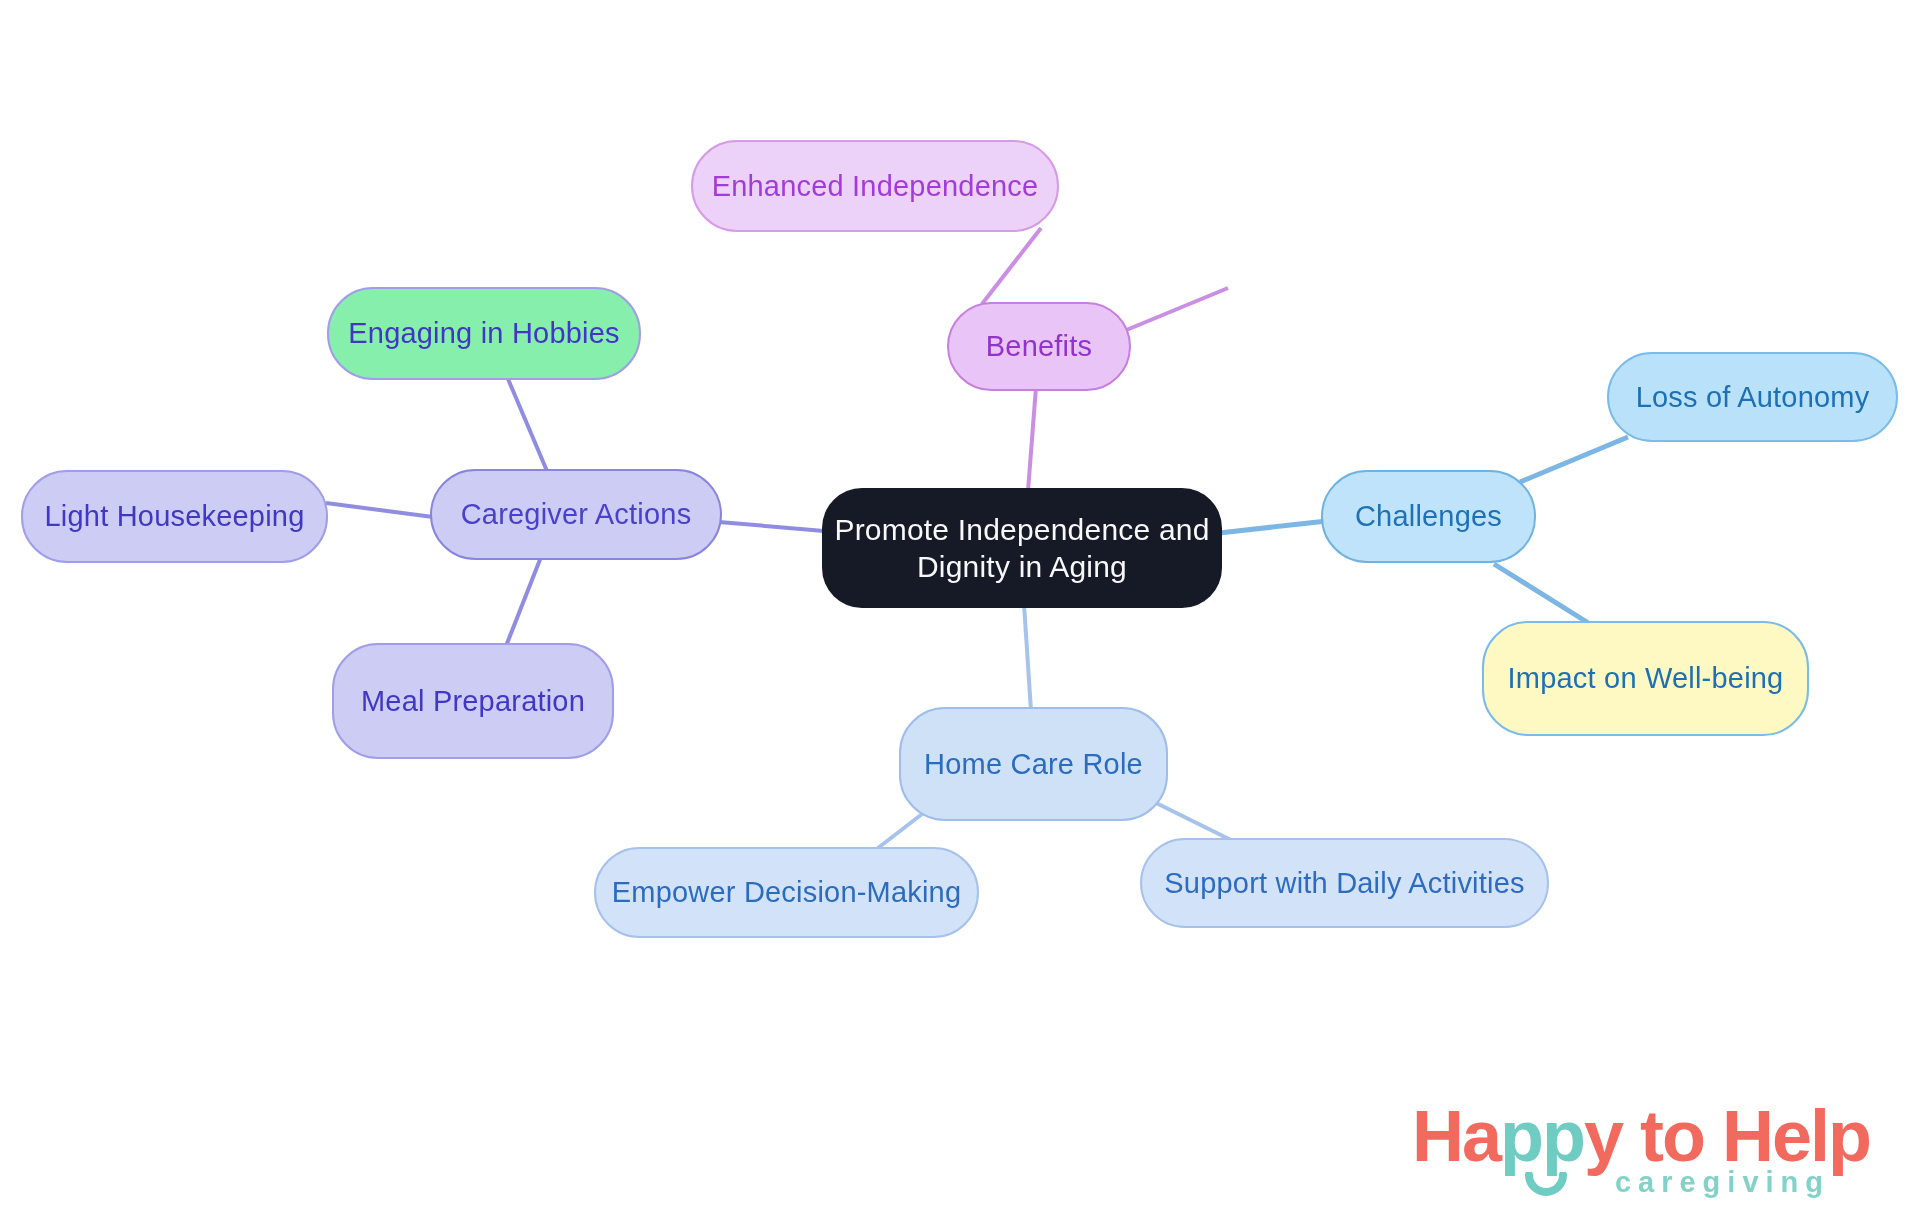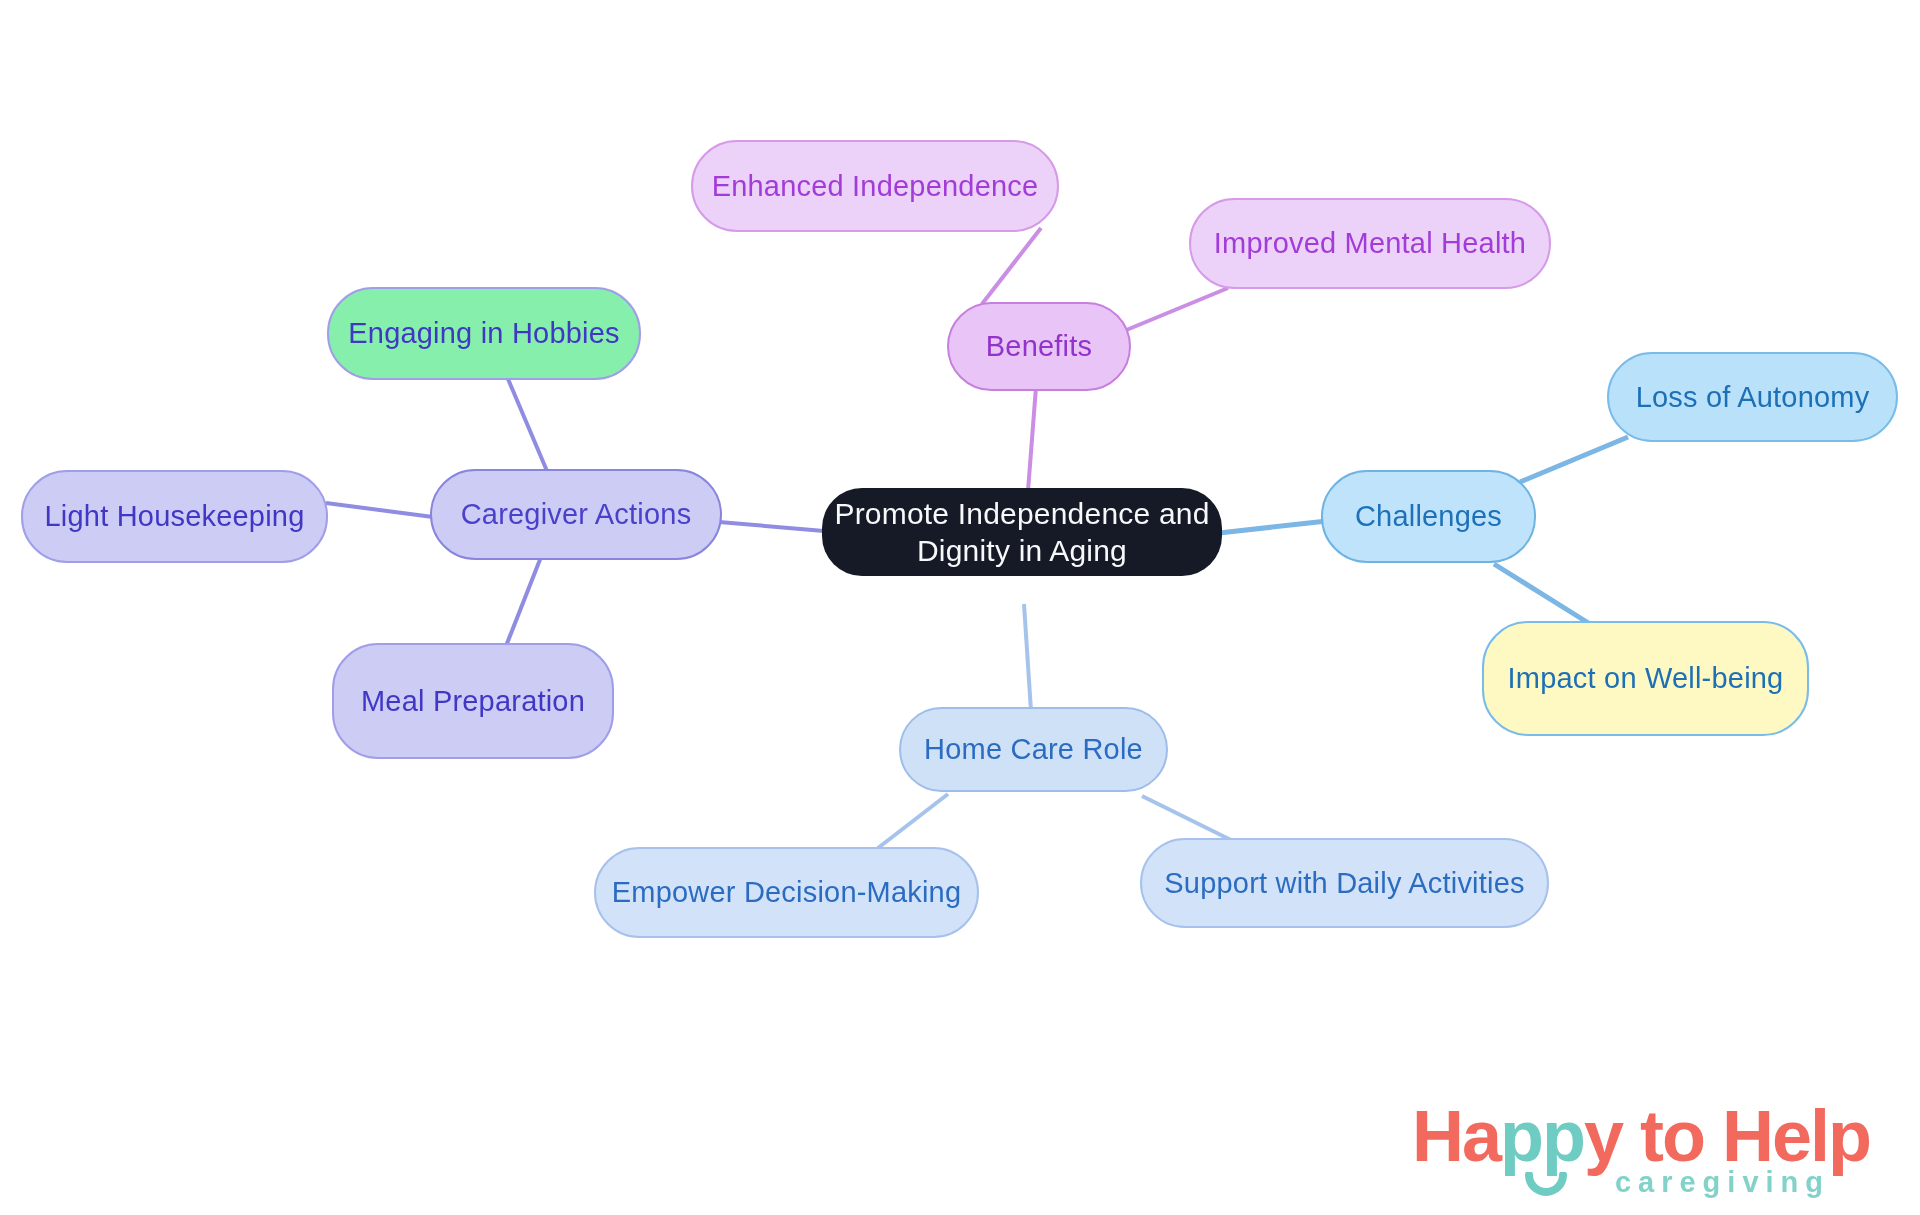--- a/index.html
+++ b/index.html
@@ -87,32 +87,31 @@
     <line x1="1024" y1="604" x2="1031" y2="711" stroke-width="4" style="stroke: rgb(166, 195, 236);"></line>
     <line x1="948" y1="794" x2="878" y2="848" stroke-width="4" style="stroke: rgb(166, 195, 236);"></line>
     <line x1="1142" y1="796" x2="1233" y2="841" stroke-width="4" style="stroke: rgb(166, 195, 236);"></line>
 
     <line x1="824" y1="531" x2="719" y2="522" stroke-width="4" style="stroke: rgb(143, 140, 226);"></line>
     <line x1="547" y1="471" x2="508" y2="379" stroke-width="4" style="stroke: rgb(143, 140, 226);"></line>
     <line x1="326" y1="503" x2="433" y2="517" stroke-width="4" style="stroke: rgb(143, 140, 226);"></line>
     <line x1="541" y1="557" x2="506" y2="646" stroke-width="4" style="stroke: rgb(143, 140, 226);"></line>
   </svg>
 
-  <div class="node node--center" style="left: 822px; top: 488px; width: 400px; height: 88px; background-color: rgb(22, 26, 38); color: rgb(247, 248, 250);">Promote Independence and
+  <div class="node node--center" style="left: 822px; top: 488px; width: 400px; height: 120px; background-color: rgb(22, 26, 38); color: rgb(247, 248, 250);">Promote Independence and
 Dignity in Aging</div>
 
   <div class="node" style="left: 947px; top: 302px; width: 184px; height: 89px; background-color: rgb(232, 197, 246); border-color: rgb(199, 127, 221); color: rgb(146, 51, 203);">Benefits</div>
   <div class="node" style="left: 691px; top: 140px; width: 368px; height: 92px; background-color: rgb(236, 209, 248); border-color: rgb(215, 154, 232); color: rgb(162, 60, 217);">Enhanced Independence</div>
-  <div class="node" style="left: 1189px; top: 198px; width: 362px; height: 91px; background-color: rgb(236, 209, 248); border-color: rgb(215, 154, 232); color: rgb(162, 60, 217);">Improved Mental Health</div>
 
   <div class="node" style="left: 1321px; top: 470px; width: 215px; height: 93px; background-color: rgb(191, 227, 250); border-color: rgb(111, 179, 227); color: rgb(30, 113, 184);">Challenges</div>
   <div class="node" style="left: 1607px; top: 352px; width: 291px; height: 90px; background-color: rgb(185, 225, 250); border-color: rgb(121, 187, 233); color: rgb(29, 112, 182);">Loss of Autonomy</div>
   <div class="node" style="left: 1482px; top: 621px; width: 327px; height: 115px; background-color: #fef9c3; border-color: rgb(121, 187, 233); color: rgb(29, 112, 182);">Impact on Well-being</div>
 
-  <div class="node" style="left: 899px; top: 707px; width: 269px; height: 85px; background-color: rgb(207, 225, 247); border-color: rgb(158, 189, 234); color: rgb(43, 108, 193);">Home Care Role</div>
+  <div class="node" style="left: 899px; top: 707px; width: 269px; height: 114px; background-color: rgb(207, 225, 247); border-color: rgb(158, 189, 234); color: rgb(43, 108, 193);">Home Care Role</div>
   <div class="node" style="left: 594px; top: 847px; width: 385px; height: 91px; background-color: rgb(210, 227, 249); border-color: rgb(166, 194, 236); color: rgb(43, 108, 193);">Empower Decision-Making</div>
   <div class="node" style="left: 1140px; top: 838px; width: 409px; height: 90px; background-color: rgb(210, 227, 249); border-color: rgb(166, 194, 236); color: rgb(43, 108, 193);">Support with Daily Activities</div>
 
   <div class="node" style="left: 430px; top: 469px; width: 292px; height: 91px; background-color: rgb(205, 204, 244); border-color: rgb(137, 133, 222); color: rgb(74, 65, 202);">Caregiver Actions</div>
   <div class="node" style="left: 327px; top: 287px; width: 314px; height: 93px; background-color: #86efac; border-color: rgb(161, 158, 233); color: rgb(64, 56, 197);">Engaging in Hobbies</div>
   <div class="node" style="left: 21px; top: 470px; width: 307px; height: 93px; background-color: rgb(205, 204, 245); border-color: rgb(161, 158, 233); color: rgb(64, 56, 197);">Light Housekeeping</div>
   <div class="node" style="left: 332px; top: 643px; width: 282px; height: 116px; background-color: rgb(205, 204, 245); border-color: rgb(161, 158, 233); color: rgb(64, 56, 197);">Meal Preparation</div>
 
   <div class="logo-wordmark">
     <span style="color: rgb(242, 105, 94);">Ha</span><span style="color: rgb(111, 204, 195);">pp</span><span style="color: rgb(242, 105, 94);">y to Help</span>

